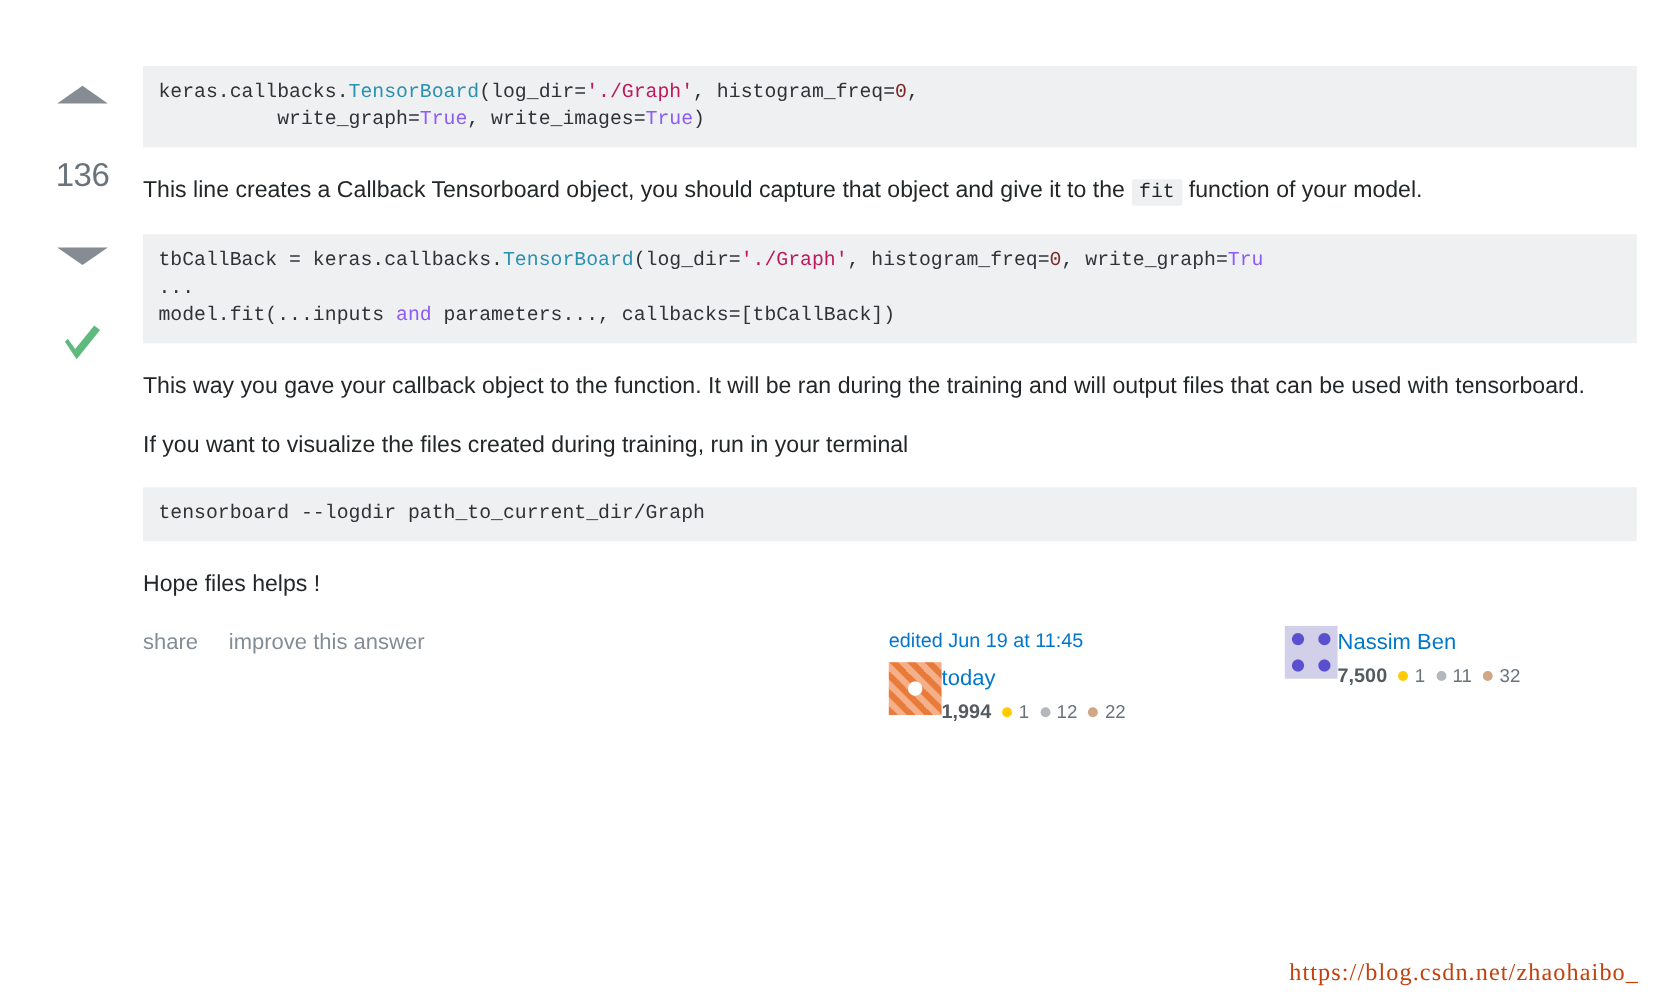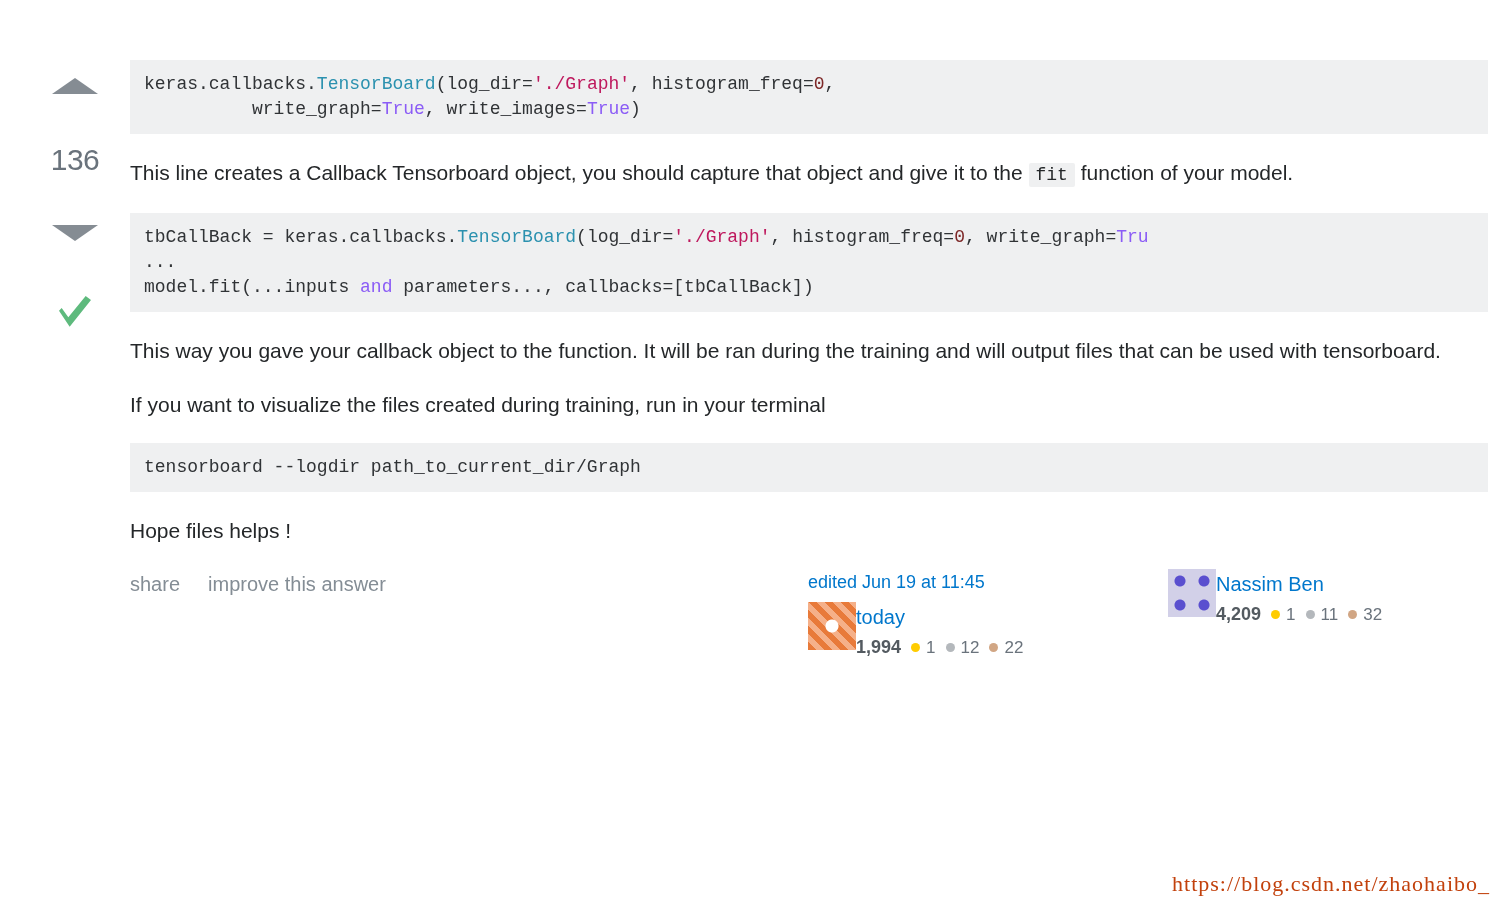--- a/index.html
+++ b/index.html
@@ -195,21 +195,21 @@
             </div>
           </div>
         </div>
 
         <div class="user-card">
           <div class="user-row">
             <div class="avatar av2"></div>
             <div class="user-details">
               <a class="user-link">Nassim Ben</a>
               <div class="rep-line">
-                <span class="rep">4,209</span>
+                <span class="rep">7,500</span>
                 <span class="badge-dot gold"></span>
                   <span class="badge-count">1</span>
                 <span class="badge-dot silver"></span>
                   <span class="badge-count">11</span>
                 <span class="badge-dot bronze"></span>
                   <span class="badge-count">32</span>
               </div>
             </div>
           </div>
         </div>

